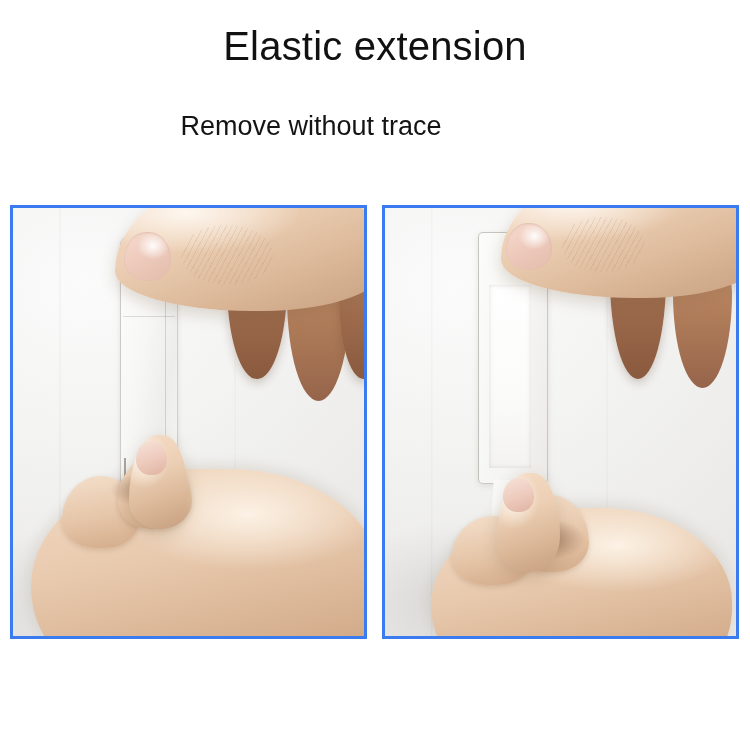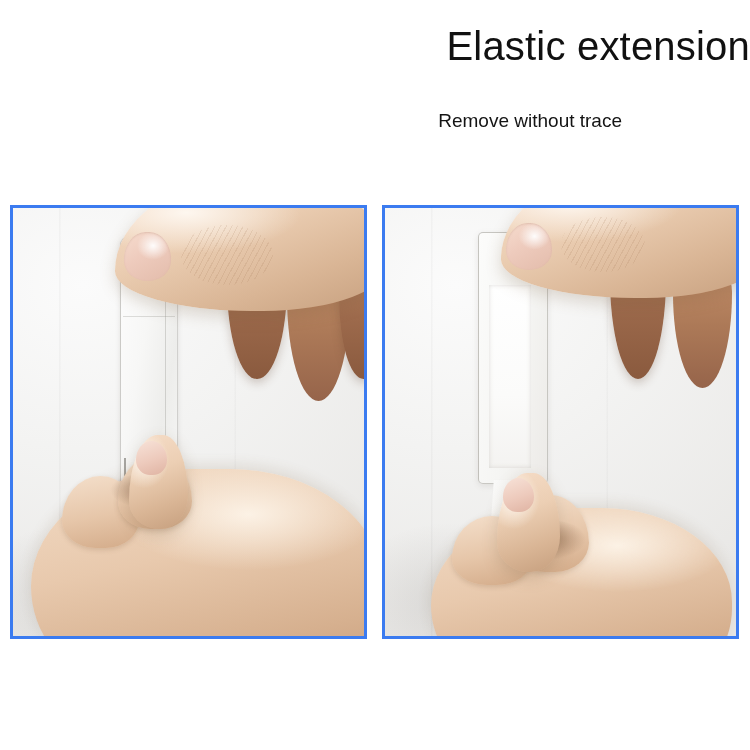--- a/index.html
+++ b/index.html
@@ -9,30 +9,30 @@
     background:#ffffff;
     font-family:"Liberation Sans", sans-serif;
     overflow:hidden;
     position:relative;
   }
   .stage{position:absolute;left:0;top:0;width:750px;height:750px;}
 
   
   .title{
     position:absolute;left:0;top:22px;width:750px;
-    text-align:right;
+    text-align:center;
     font-size:40px;line-height:1.2;
     color:#111111;
     letter-spacing:0.2px;
     white-space:nowrap;
   }
   .subtitle{
     position:absolute;left:0;top:110px;width:622px;
-    text-align:right;
-    font-size:19px;line-height:1.2;
+    text-align:center;
+    font-size:27px;line-height:1.2;
     color:#141414;
     white-space:nowrap;
   }
 
   
   .panel{
     position:absolute;
     top:205px;height:434px;
     border:3px solid #3b7bf0;
     background:#efefef;

